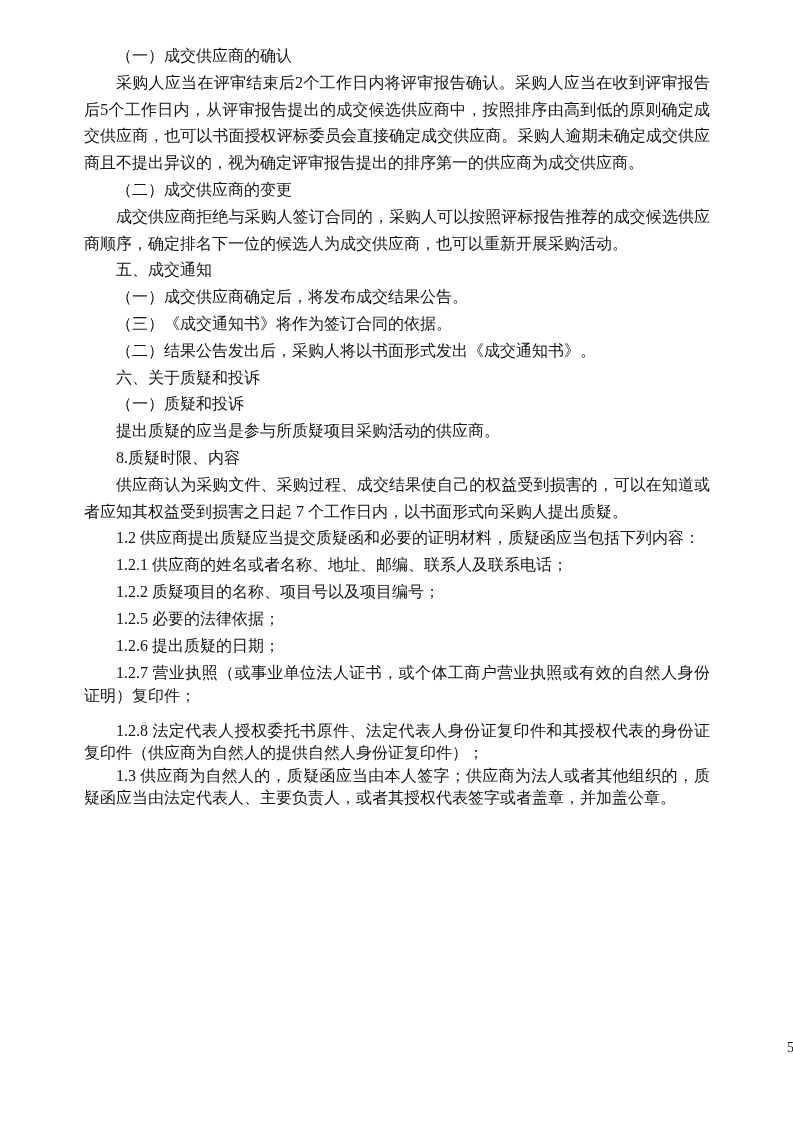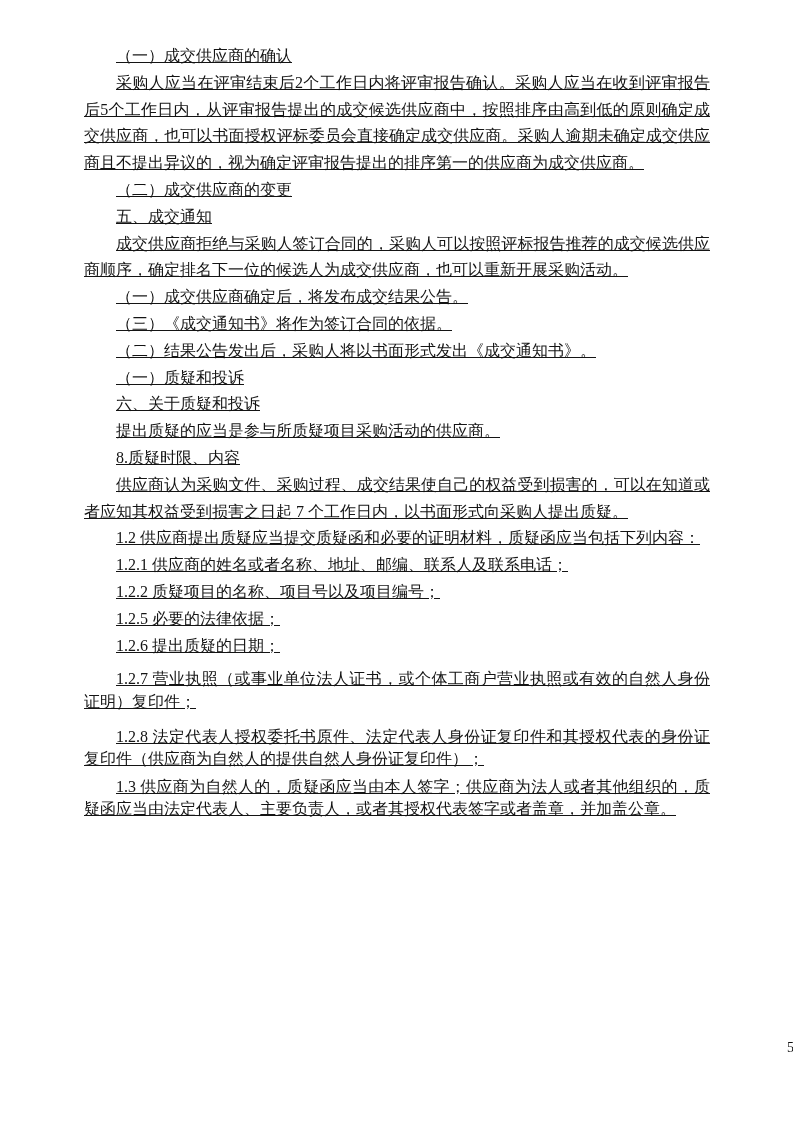--- a/index.html
+++ b/index.html
@@ -27,52 +27,51 @@
     font-size: 16px;
     line-height: 26.8px;
     text-align: justify;
     text-justify: inter-character;
   }
   p.para {
     margin: 0;
     padding: 0;
     text-indent: 2em;
     word-break: break-all;
-    text-decoration: underline;
   }
   p.tight { line-height: 22.6px; }
-  p.mt3 { margin-top: 9px; }
-  p.mt5 { margin-top: 5px; }
+  p.mt3 { margin-top: 3px; }
+  p.mt5 { }
   p.mt6 { margin-top: 12px; }
   .page-number {
     position: absolute;
     left: 0;
     top: 1040px;
     width: 793px;
     text-align: right;
     font-size: 14px;
     color: #111111;
     padding-left: 8px;
   }
 </style>
 </head>
 <body>
 
 <div class="page">
   <div class="doc-body">
       <p class="para">（一）成交供应商的确认</p>
       <p class="para">采购人应当在评审结束后2个工作日内将评审报告确认。采购人应当在收到评审报告后5个工作日内，从评审报告提出的成交候选供应商中，按照排序由高到低的原则确定成交供应商，也可以书面授权评标委员会直接确定成交供应商。采购人逾期未确定成交供应商且不提出异议的，视为确定评审报告提出的排序第一的供应商为成交供应商。</p>
       <p class="para">（二）成交供应商的变更</p>
+      <p class="para">成交供应商拒绝与采购人签订合同的，采购人可以按照评标报告推荐的成交候选供应商顺序，确定排名下一位的候选人为成交供应商，也可以重新开展采购活动。</p>
       <p class="para">五、成交通知</p>
-      <p class="para">成交供应商拒绝与采购人签订合同的，采购人可以按照评标报告推荐的成交候选供应商顺序，确定排名下一位的候选人为成交供应商，也可以重新开展采购活动。</p>
       <p class="para">（一）成交供应商确定后，将发布成交结果公告。</p>
       <p class="para">（三）《成交通知书》将作为签订合同的依据。</p>
       <p class="para">（二）结果公告发出后，采购人将以书面形式发出《成交通知书》。</p>
+      <p class="para">六、关于质疑和投诉</p>
       <p class="para">（一）质疑和投诉</p>
-      <p class="para">六、关于质疑和投诉</p>
       <p class="para">提出质疑的应当是参与所质疑项目采购活动的供应商。</p>
       <p class="para">8.质疑时限、内容</p>
       <p class="para">供应商认为采购文件、采购过程、成交结果使自己的权益受到损害的，可以在知道或者应知其权益受到损害之日起 7 个工作日内，以书面形式向采购人提出质疑。</p>
       <p class="para">1.2 供应商提出质疑应当提交质疑函和必要的证明材料，质疑函应当包括下列内容：</p>
       <p class="para">1.2.1 供应商的姓名或者名称、地址、邮编、联系人及联系电话；</p>
       <p class="para">1.2.2 质疑项目的名称、项目号以及项目编号；</p>
       <p class="para">1.2.5 必要的法律依据；</p>
       <p class="para">1.2.6 提出质疑的日期；</p>
       <p class="para tight mt3">1.2.7 营业执照（或事业单位法人证书，或个体工商户营业执照或有效的自然人身份证明）复印件；</p>
       <p class="para tight mt6">1.2.8 法定代表人授权委托书原件、法定代表人身份证复印件和其授权代表的身份证复印件（供应商为自然人的提供自然人身份证复印件）；</p>

